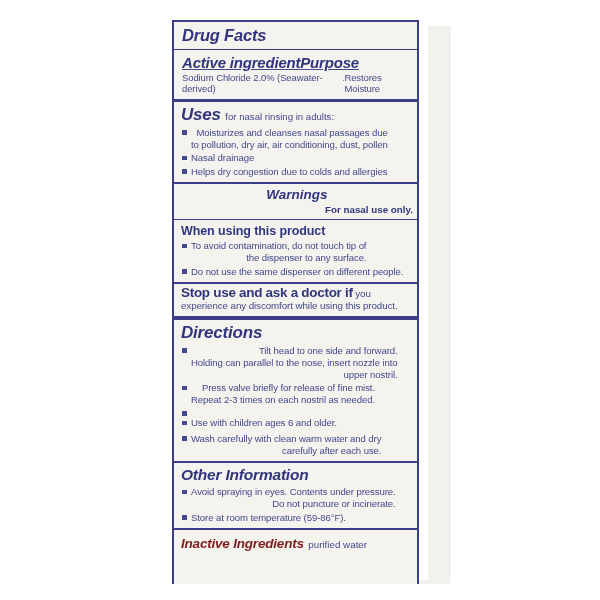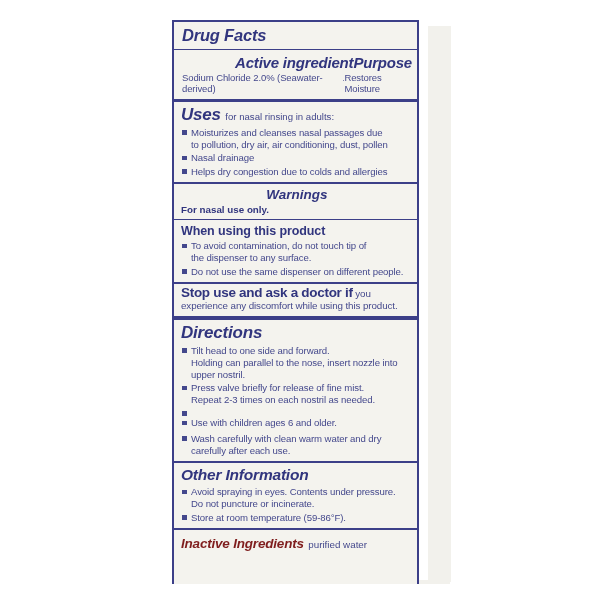--- a/index.html
+++ b/index.html
@@ -15,35 +15,35 @@
     position:absolute;left:172px;top:20px;width:247px;height:564px;
     box-sizing:border-box;background:#f4f3ee;
     border:2px solid #3c3f88;border-bottom:none;
     padding:0 4px 0 7px;overflow:hidden;color:#44488c;
   }
   .hr{height:2.4px;background:#3c3f88;margin-left:-7px;margin-right:-4px;}
   .hr.thin{height:1.3px;}
 
   .df-title{font-style:italic;font-weight:bold;font-size:16.5px;color:#31357e;padding:4px 0 4px 1px;letter-spacing:-0.2px;}
 
-  .ai-row{display:flex;justify-content:flex-end;align-items:baseline;margin:4px 1px 0 1px;}
+  .ai-row{display:flex;justify-content:flex-start;align-items:baseline;margin:4px 1px 0 1px;text-decoration:underline;}
   .h-ai{font-style:italic;font-weight:bold;font-size:15px;color:#31357e;letter-spacing:-0.2px;}
   .ai-line{display:flex;align-items:baseline;font-size:9.5px;margin:1px 0 5px 1px;letter-spacing:-0.1px;}
   .leader{flex:1;overflow:hidden;white-space:nowrap;padding:0 2px;letter-spacing:1.5px;text-align:right;}
 
   .sect{margin:3px 0 4px;}
   .h-big{font-style:italic;font-weight:bold;font-size:17px;color:#31357e;letter-spacing:-0.2px;}
   .h-intro{font-size:9.6px;}
-  .list{margin-top:2px;}
+  .list{margin-top:2px;text-align:right;}
   .li{display:flex;margin-top:1.5px;font-size:9.6px;line-height:12px;letter-spacing:-0.1px;}
   .sq{flex:none;width:4.5px;height:4.5px;background:#44488c;margin:3.5px 4.5px 0 1px;}
   .bt{white-space:pre-line;}
 
   .h-warn{font-style:italic;font-weight:bold;font-size:13.5px;color:#31357e;text-align:center;}
-  .warn-text{font-size:9.8px;font-weight:bold;color:#31357e;margin:2px 0 4px;}
+  .warn-text{font-size:9.8px;font-weight:bold;color:#31357e;margin:2px 0 4px;text-align:right;}
   .h-wup{font-size:12.5px;font-weight:bold;color:#31357e;margin:4px 0 1px;letter-spacing:-0.1px;}
 
   .stop-para{font-size:9.8px;margin:3px 0 4px;white-space:pre-line;line-height:12px;letter-spacing:-0.1px;}
   .h-stop{font-size:13.5px;font-weight:bold;color:#31357e;letter-spacing:-0.3px;}
   .keep-out{font-size:13.5px;font-weight:bold;color:#31357e;margin:4px 0 4px;letter-spacing:-0.3px;}
 
   .h-oi{font-style:italic;font-weight:bold;font-size:15.5px;color:#31357e;letter-spacing:-0.2px;}
   .gap-before{margin-top:3.5px;}
 
   .inact{margin:4px 0 0 0;}

